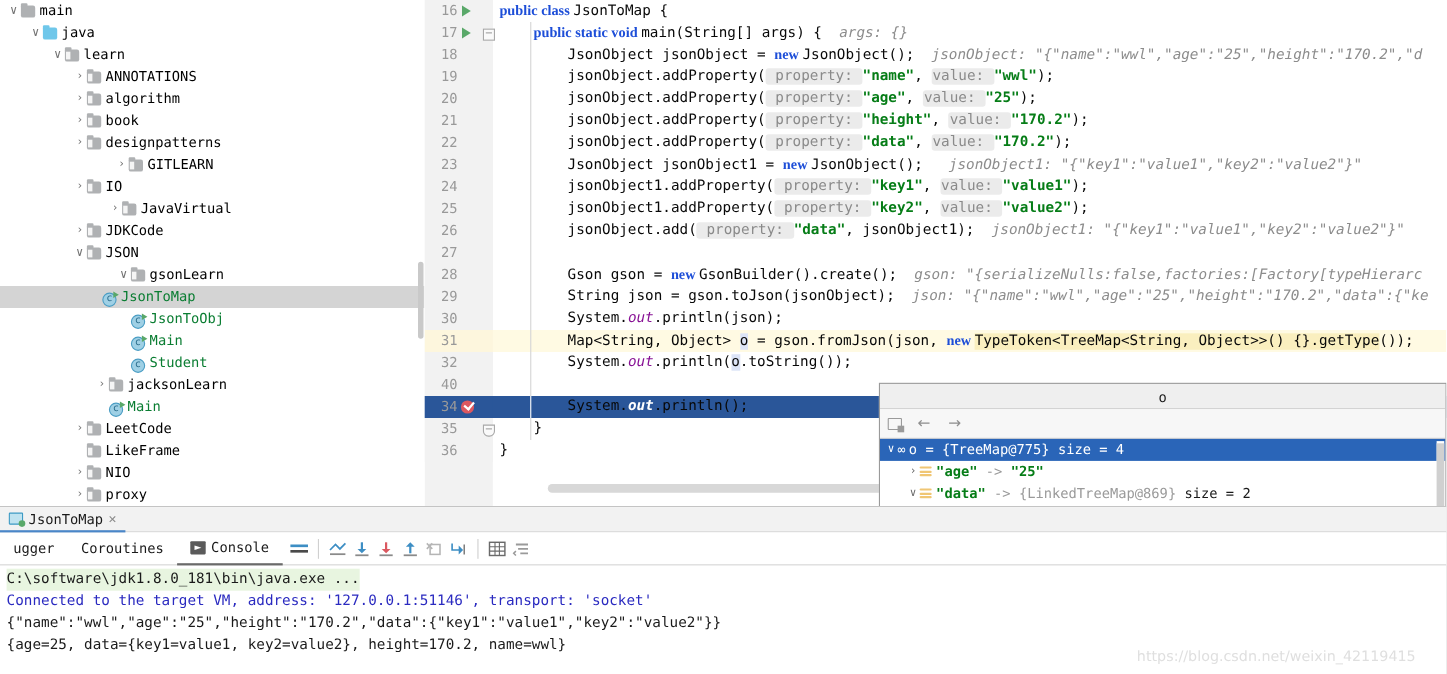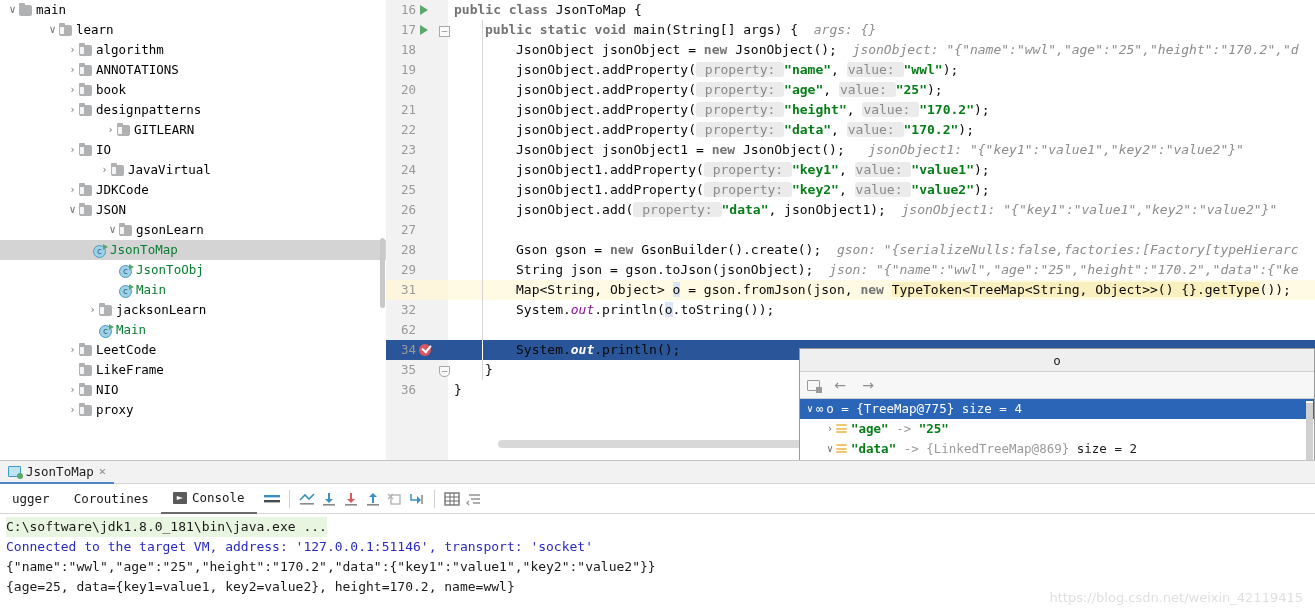--- a/index.html
+++ b/index.html
@@ -106,21 +106,21 @@
   .code-line.hl-yellow { background: #fffae3; }
   .code-line.hl-yellow .gutterbg { background: #fdf6dd; }
   .code-line.exec { background: #2a5699; }
   .code-line.exec .ctext { color: #ffffff; text-align: center; }
   .code-line.exec .gutterbg { background: #2a5699; }
   .gutterbg { position: absolute; left: 0; top: 0; width: 62px; height: 20px; }
   .vline { position: absolute; left: 96px; top: 0; width: 1px; height: 20px; background: #d5d5d5; }
   .code-line.exec .vline { background: #ffffff; }
 
   
-  .kw  { color: #737373; font-weight: bold; }
+  .kw  { color: #1d4ed8; font-weight: bold; font-family: Liberation Serif, serif; }
   .str { color: #067d17; font-weight: bold; }
   .hint{ color: #8c8c8c; font-style: italic; }
   .plain { color: #080808; }
   .fld { color: #871094; font-style: italic; }
   .param {
     color: #8a8a8a; background: #ebebeb; border-radius: 3px;
     padding: 0 1px;
   }
   .varhl { background: #dce4f7; }
   .tokhl { background: #faefbf; }
@@ -248,47 +248,49 @@
   #console-out {
     padding: 3px 0 0 6px;
     font-family: "DejaVu Sans Mono", monospace; font-size: 13px;
     white-space: pre; line-height: 20px;
   }
   .c-cmd { color: #1a1a1a; background: #e8f5e0; display: inline-block; }
   .c-info { color: #2a2ac0; }
   .c-out { color: #1a1a1a; }
 
   #watermark {
-    position: absolute; right: 12px; bottom: 8px;
+    position: absolute; right: 28px; bottom: 8px;
     font-family: "DejaVu Sans", sans-serif; font-size: 13px;
     color: #dfdfdf; white-space: nowrap; pointer-events: none;
   }
 </style>
 </head>
 <body>
 
 <div id="root">
 
   <div id="project-tree">
     <div id="tree-body">
         <div class="tree-row" style="padding-left: 6px;"><span class="tw-arrow" style="font-size: 11px;">∨</span><span class="tw-icon"><span class="folder-gray"></span></span><span class="tree-label">main</span></div>
+        <div class="tree-row" style="padding-left: 26px;"><span class="tw-arrow" style="font-size: 11px;">∨</span><span class="tw-icon"><span class="folder-blue"></span></span><span class="tree-label">java</span></div>
         <div class="tree-row" style="padding-left: 46px;"><span class="tw-arrow" style="font-size: 11px;">∨</span><span class="tw-icon"><span class="folder-mod"></span></span><span class="tree-label">learn</span></div>
+        <div class="tree-row" style="padding-left: 66px;"><span class="tw-arrow">›</span><span class="tw-icon"><span class="folder-mod"></span></span><span class="tree-label">ANNOTATIONS</span></div>
         <div class="tree-row" style="padding-left: 66px;"><span class="tw-arrow">›</span><span class="tw-icon"><span class="folder-mod"></span></span><span class="tree-label">algorithm</span></div>
-        <div class="tree-row" style="padding-left: 66px;"><span class="tw-arrow">›</span><span class="tw-icon"><span class="folder-mod"></span></span><span class="tree-label">ANNOTATIONS</span></div>
         <div class="tree-row" style="padding-left: 66px;"><span class="tw-arrow">›</span><span class="tw-icon"><span class="folder-mod"></span></span><span class="tree-label">book</span></div>
         <div class="tree-row" style="padding-left: 66px;"><span class="tw-arrow">›</span><span class="tw-icon"><span class="folder-mod"></span></span><span class="tree-label">designpatterns</span></div>
         <div class="tree-row" style="padding-left: 104px;"><span class="tw-arrow">›</span><span class="tw-icon"><span class="folder-mod"></span></span><span class="tree-label">GITLEARN</span></div>
         <div class="tree-row" style="padding-left: 66px;"><span class="tw-arrow">›</span><span class="tw-icon"><span class="folder-mod"></span></span><span class="tree-label">IO</span></div>
         <div class="tree-row" style="padding-left: 66px; margin-left: 32px;"><span class="tw-arrow">›</span><span class="tw-icon"><span class="folder-mod"></span></span><span class="tree-label">JavaVirtual</span></div>
         <div class="tree-row" style="padding-left: 66px;"><span class="tw-arrow">›</span><span class="tw-icon"><span class="folder-mod"></span></span><span class="tree-label">JDKCode</span></div>
         <div class="tree-row" style="padding-left: 66px;"><span class="tw-arrow" style="font-size: 11px;">∨</span><span class="tw-icon"><span class="folder-mod"></span></span><span class="tree-label">JSON</span></div>
         <div class="tree-row" style="padding-left: 106px;"><span class="tw-arrow" style="font-size: 11px;">∨</span><span class="tw-icon"><span class="folder-mod"></span></span><span class="tree-label">gsonLearn</span></div>
         <div class="tree-row selected" style="padding-left: 80px;"><span class="tw-arrow empty"></span><span class="tw-icon"><span class="cls-icon runnable">c</span></span><span class="tree-label cls">JsonToMap</span></div>
         <div class="tree-row" style="padding-left: 106px;"><span class="tw-arrow empty"></span><span class="tw-icon"><span class="cls-icon runnable">c</span></span><span class="tree-label cls">JsonToObj</span></div>
         <div class="tree-row" style="padding-left: 106px;"><span class="tw-arrow empty"></span><span class="tw-icon"><span class="cls-icon runnable">c</span></span><span class="tree-label cls">Main</span></div>
+        <div class="tree-row" style="padding-left: 106px;"><span class="tw-arrow empty"></span><span class="tw-icon"><span class="cls-icon">c</span></span><span class="tree-label cls">Student</span></div>
         <div class="tree-row" style="padding-left: 86px;"><span class="tw-arrow">›</span><span class="tw-icon"><span class="folder-mod"></span></span><span class="tree-label">jacksonLearn</span></div>
         <div class="tree-row" style="padding-left: 86px;"><span class="tw-arrow empty"></span><span class="tw-icon"><span class="cls-icon runnable">c</span></span><span class="tree-label cls">Main</span></div>
         <div class="tree-row" style="padding-left: 66px;"><span class="tw-arrow">›</span><span class="tw-icon"><span class="folder-mod"></span></span><span class="tree-label">LeetCode</span></div>
         <div class="tree-row" style="padding-left: 66px;"><span class="tw-arrow empty"></span><span class="tw-icon"><span class="folder-mod"></span></span><span class="tree-label">LikeFrame</span></div>
         <div class="tree-row" style="padding-left: 66px;"><span class="tw-arrow">›</span><span class="tw-icon"><span class="folder-mod"></span></span><span class="tree-label">NIO</span></div>
         <div class="tree-row" style="padding-left: 66px;"><span class="tw-arrow">›</span><span class="tw-icon"><span class="folder-mod"></span></span><span class="tree-label">proxy</span></div>
       </div>
     <div class="tree-scroll"></div>
   </div>
 
@@ -302,23 +304,24 @@
         <div class="code-line"><div class="gutterbg" style="background: rgb(242, 242, 242);"></div><span class="ln">20</span><span class="vline"></span><span class="ctext" style="padding-left: 68px;"><span class="plain">jsonObject.addProperty(</span><span class="param"> property: </span><span class="str">"age"</span><span class="plain">, </span><span class="param">value: </span><span class="str">"25"</span><span class="plain">);</span></span></div>
         <div class="code-line"><div class="gutterbg" style="background: rgb(242, 242, 242);"></div><span class="ln">21</span><span class="vline"></span><span class="ctext" style="padding-left: 68px;"><span class="plain">jsonObject.addProperty(</span><span class="param"> property: </span><span class="str">"height"</span><span class="plain">, </span><span class="param">value: </span><span class="str">"170.2"</span><span class="plain">);</span></span></div>
         <div class="code-line"><div class="gutterbg" style="background: rgb(242, 242, 242);"></div><span class="ln">22</span><span class="vline"></span><span class="ctext" style="padding-left: 68px;"><span class="plain">jsonObject.addProperty(</span><span class="param"> property: </span><span class="str">"data"</span><span class="plain">, </span><span class="param">value: </span><span class="str">"170.2"</span><span class="plain">);</span></span></div>
         <div class="code-line"><div class="gutterbg" style="background: rgb(242, 242, 242);"></div><span class="ln">23</span><span class="vline"></span><span class="ctext" style="padding-left: 68px;"><span class="plain">JsonObject jsonObject1 = </span><span class="kw">new </span><span class="plain">JsonObject();   </span><span class="hint">jsonObject1: "{"key1":"value1","key2":"value2"}"</span></span></div>
         <div class="code-line"><div class="gutterbg" style="background: rgb(242, 242, 242);"></div><span class="ln">24</span><span class="vline"></span><span class="ctext" style="padding-left: 68px;"><span class="plain">jsonObject1.addProperty(</span><span class="param"> property: </span><span class="str">"key1"</span><span class="plain">, </span><span class="param">value: </span><span class="str">"value1"</span><span class="plain">);</span></span></div>
         <div class="code-line"><div class="gutterbg" style="background: rgb(242, 242, 242);"></div><span class="ln">25</span><span class="vline"></span><span class="ctext" style="padding-left: 68px;"><span class="plain">jsonObject1.addProperty(</span><span class="param"> property: </span><span class="str">"key2"</span><span class="plain">, </span><span class="param">value: </span><span class="str">"value2"</span><span class="plain">);</span></span></div>
         <div class="code-line"><div class="gutterbg" style="background: rgb(242, 242, 242);"></div><span class="ln">26</span><span class="vline"></span><span class="ctext" style="padding-left: 68px;"><span class="plain">jsonObject.add(</span><span class="param"> property: </span><span class="str">"data"</span><span class="plain">, jsonObject1);  </span><span class="hint">jsonObject1: "{"key1":"value1","key2":"value2"}"</span></span></div>
         <div class="code-line"><div class="gutterbg" style="background: rgb(242, 242, 242);"></div><span class="ln">27</span><span class="vline"></span><span class="ctext" style="padding-left: 6px;"></span></div>
         <div class="code-line"><div class="gutterbg" style="background: rgb(242, 242, 242);"></div><span class="ln">28</span><span class="vline"></span><span class="ctext" style="padding-left: 68px;"><span class="plain">Gson gson = </span><span class="kw">new </span><span class="plain">GsonBuilder().create();  </span><span class="hint">gson: "{serializeNulls:false,factories:[Factory[typeHierarc</span></span></div>
         <div class="code-line"><div class="gutterbg" style="background: rgb(242, 242, 242);"></div><span class="ln">29</span><span class="vline"></span><span class="ctext" style="padding-left: 68px;"><span class="plain">String json = gson.toJson(jsonObject);  </span><span class="hint">json: "{"name":"wwl","age":"25","height":"170.2","data":{"ke</span></span></div>
+        <div class="code-line"><div class="gutterbg" style="background: rgb(242, 242, 242);"></div><span class="ln">30</span><span class="vline"></span><span class="ctext" style="padding-left: 68px;"><span class="plain">System.</span><span class="fld">out</span><span class="plain">.println(json);</span></span></div>
         <div class="code-line hl-yellow"><div class="gutterbg"></div><span class="ln">31</span><span class="vline"></span><span class="ctext" style="padding-left: 68px;"><span class="plain">Map&lt;String, Object&gt; </span><span class="varhl">o</span><span class="plain"> = gson.fromJson(json, </span><span class="kw">new </span><span class="tokhl">TypeToken&lt;TreeMap&lt;String, Object&gt;&gt;() {}.getType</span><span class="plain">());</span></span></div>
         <div class="code-line"><div class="gutterbg" style="background: rgb(242, 242, 242);"></div><span class="ln">32</span><span class="vline"></span><span class="ctext" style="padding-left: 68px;"><span class="plain">System.</span><span class="fld">out</span><span class="plain">.println(</span><span class="varhl">o</span><span class="plain">.toString());</span></span></div>
-        <div class="code-line"><div class="gutterbg" style="background: rgb(242, 242, 242);"></div><span class="ln">62</span><span class="vline"></span><span class="ctext" style="padding-left: 6px;"></span></div>
+        <div class="code-line"><div class="gutterbg" style="background: rgb(242, 242, 242);"></div><span class="ln">40</span><span class="vline"></span><span class="ctext" style="padding-left: 6px;"></span></div>
         <div class="code-line exec"><div class="gutterbg"></div><span class="ln">34</span><span class="bpmark"></span><span class="vline"></span><span class="ctext" style="padding-left: 68px;"><span class="plain">System.</span><span class="fld" style="color: rgb(255, 255, 255); font-style: italic; font-weight: bold;">out</span><span class="plain">.println();</span></span></div>
         <div class="code-line"><div class="gutterbg" style="background: rgb(242, 242, 242);"></div><span class="ln">35</span><span class="foldmark plus">−</span><span class="vline"></span><span class="ctext" style="padding-left: 37px;"><span class="plain">}</span></span></div>
         <div class="code-line"><div class="gutterbg" style="background: rgb(242, 242, 242);"></div><span class="ln">36</span><span class="ctext" style="padding-left: 6px;"><span class="plain">}</span></span></div>
       </div>
     <div class="editor-hscroll"></div>
   </div>
 
   <div id="vars-popup">
     <div id="vars-title">o</div>
     <div id="vars-toolbar">

